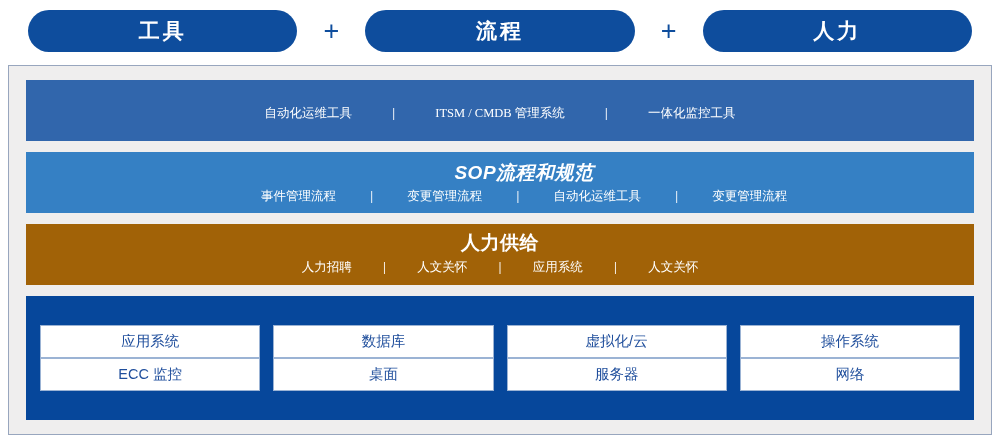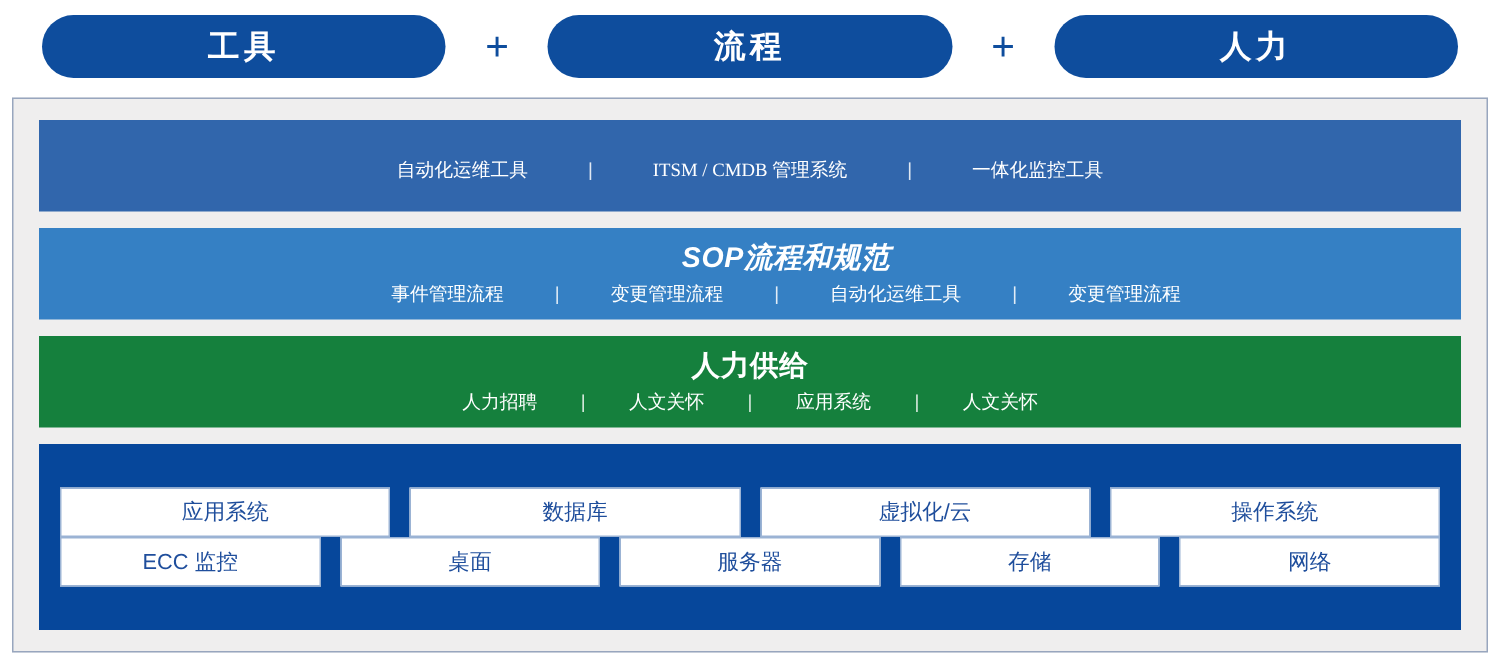--- a/index.html
+++ b/index.html
@@ -80,21 +80,21 @@
     display: flex;
     flex-direction: column;
     align-items: center;
     justify-content: center;
     color: #ffffff;
     flex: 0 0 auto;
   }
 
   .band-1 { background: #3166AC; }
   .band-2 { background: #3580C4; padding-left: 48px; }
-  .band-3 { background: #15803d; }
+  .band-3 { background: #a16207; font-family: Liberation Mono, monospace; }
 
   .band-title {
     font-size: 19px;
     font-weight: bold;
     line-height: 1.25;
     letter-spacing: 0.5px;
   }
   .band-title.italic { font-style: italic; }
 
   .band-items {
@@ -209,19 +209,18 @@
       <div class="grid-row">
         <div class="cell">应用系统</div>
         <div class="cell">数据库</div>
         <div class="cell">虚拟化/云</div>
         <div class="cell">操作系统</div>
       </div>
       <div class="grid-row">
         <div class="cell">ECC 监控</div>
         <div class="cell">桌面</div>
         <div class="cell">服务器</div>
-        <div class="cell">存储</div>
         <div class="cell">网络</div>
       </div>
     </div>
 
   </div>
 </div>
 
 </body></html>

